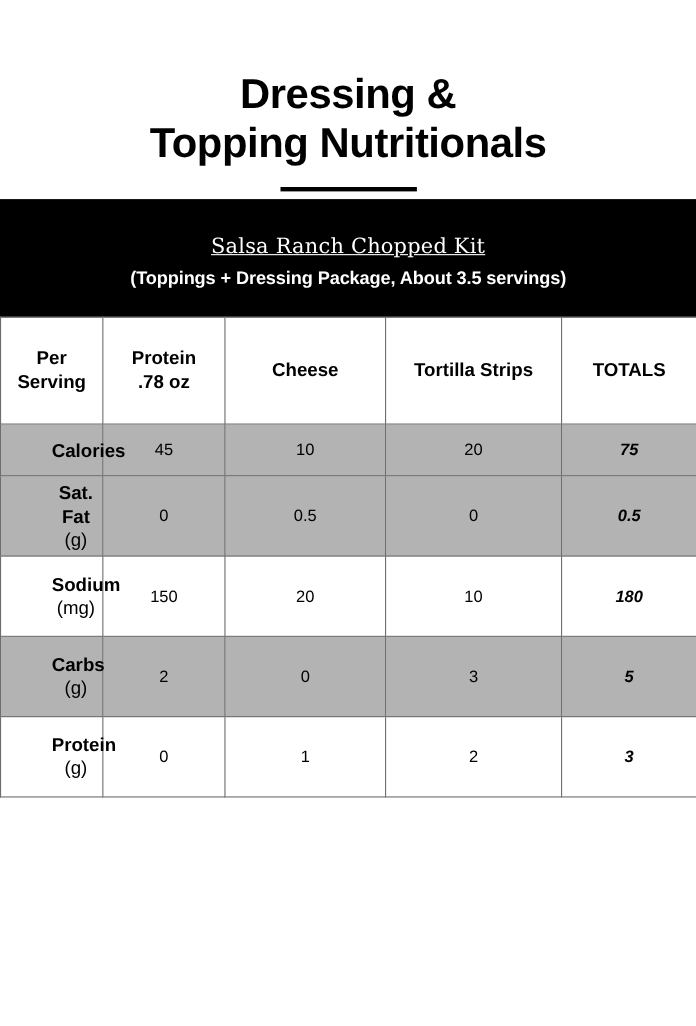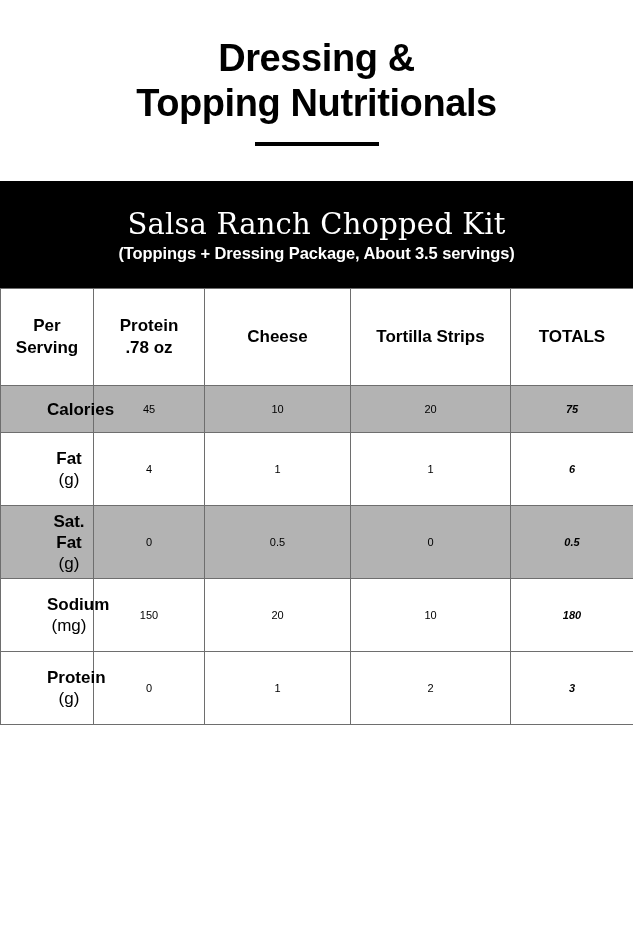--- a/index.html
+++ b/index.html
@@ -18,21 +18,21 @@
   
   .title-area {
     width: 633px;
     height: 181px;
     box-sizing: border-box;
     background: #ffffff;
     display: flex;
     flex-direction: column;
     align-items: center;
     justify-content: flex-start;
-    padding-top: 36px;
+    padding-top: 64px;
   }
   .page-title {
     font-family: "Liberation Sans", sans-serif;
     font-weight: bold;
     font-size: 38px;
     line-height: 45px;
     letter-spacing: -0.4px;
     color: #000000;
     text-align: center;
     margin: 0;
@@ -54,24 +54,25 @@
     color: #ffffff;
     display: flex;
     flex-direction: column;
     align-items: center;
     justify-content: center;
     text-align: center;
   }
   .product-name {
     font-family: "DejaVu Serif", "Liberation Serif", serif;
     font-weight: normal;
-    font-size: 29px;
+    font-size: 19px;
     line-height: 34px;
     letter-spacing: 0.2px;
     margin: 0 0 2px 0;
+    text-decoration: underline;
   }
   .product-sub {
     font-family: "Liberation Sans", sans-serif;
     font-weight: bold;
     font-size: 16.5px;
     line-height: 20px;
     letter-spacing: -0.1px;
     margin: 0;
   }
 
@@ -117,21 +118,21 @@
     line-height: 21px;
     padding-left: 46px;
   }
   td.rl .unit {
     font-weight: normal;
   }
   td.rl .unit-block { display: block; }
 
   td.val {
     font-weight: normal;
-    font-size: 11px;
+    font-size: 15px;
   }
   td.val.total {
     font-weight: bold;
     font-style: italic;
   }
 </style>
 </head>
 <body>
 
 <div class="title-area">
@@ -175,41 +176,41 @@
     </tr>
   </thead>
   <tbody id="table-body">
       <tr class="shaded row-calories">
         <td class="rl"><span>Calories</span></td>
         <td class="val">45</td>
         <td class="val">10</td>
         <td class="val">20</td>
         <td class="val total">75</td>
       </tr>
-      <tr class="plain data-row">
-        <td class="rl"><span>Fat</span><span class="unit unit-block">(g)</span></td>
-        <td class="val">4</td>
-        <td class="val">1</td>
-        <td class="val">1</td>
-        <td class="val total">6</td>
-      </tr>
       <tr class="shaded data-row">
         <td class="rl"><span>Sat. Fat</span><span class="unit unit-block">(g)</span></td>
         <td class="val">0</td>
         <td class="val">0.5</td>
         <td class="val">0</td>
         <td class="val total">0.5</td>
       </tr>
       <tr class="plain data-row">
         <td class="rl"><span>Sodium</span><span class="unit unit-block">(mg)</span></td>
         <td class="val">150</td>
         <td class="val">20</td>
         <td class="val">10</td>
         <td class="val total">180</td>
       </tr>
+      <tr class="shaded data-row">
+        <td class="rl"><span>Carbs</span><span class="unit unit-block">(g)</span></td>
+        <td class="val">2</td>
+        <td class="val">0</td>
+        <td class="val">3</td>
+        <td class="val total">5</td>
+      </tr>
       <tr class="plain data-row">
         <td class="rl"><span>Protein</span><span class="unit unit-block">(g)</span></td>
         <td class="val">0</td>
         <td class="val">1</td>
         <td class="val">2</td>
         <td class="val total">3</td>
       </tr>
     </tbody>
 </table>
 

